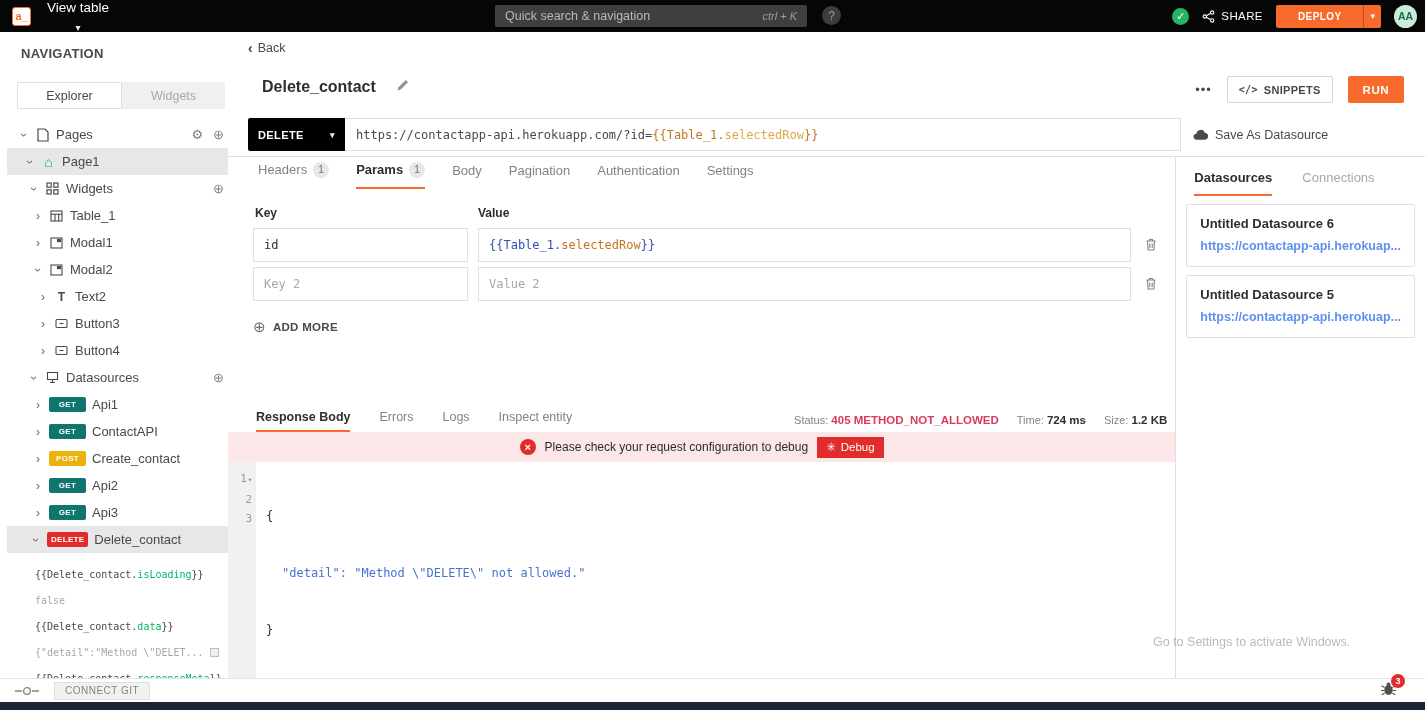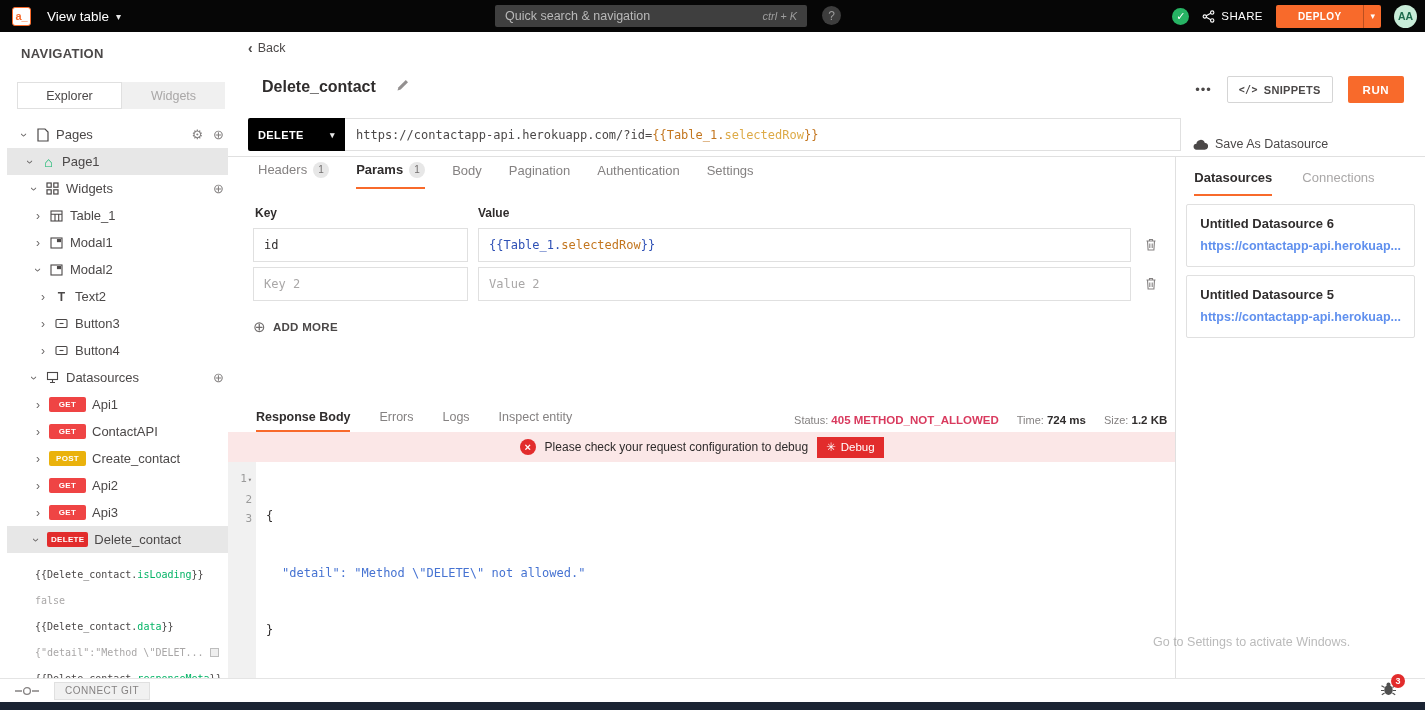--- a/index.html
+++ b/index.html
@@ -9,21 +9,21 @@
     font-family:"Liberation Sans", sans-serif; color:#302d2d; background:#fff;
   }
   .mono { font-family:"DejaVu Sans Mono", monospace; }
 
   
   .topbar { position:absolute; top:0; left:0; right:0; height:32px; background:#060606;
     display:flex; align-items:center; color:#fff; }
   .logo { width:19px; height:19px; margin-left:12px; background:#fff; border-radius:3px;
     color:#f86a2b; font-weight:bold; font-size:11px; display:flex; align-items:center; justify-content:center;
     border:1px solid #f86a2b; }
-  .menu { display:flex; align-items:center; gap:7px; margin-left:16px; font-size:13.5px; cursor:pointer; }
+  .menu { display:flex; align-items:center; gap:7px; margin-left:16px; font-size:13.5px; cursor:pointer;flex-direction:column; }
   .caret { font-size:10px; color:#e8e8e8; }
   .search { position:absolute; left:495px; top:5px; width:312px; height:22px; background:#3f3f3f; border-radius:2px;
     display:flex; align-items:center; padding:0 10px; font-size:12.5px; color:#b9b9b9; }
   .shortcut { margin-left:auto; font-style:italic; font-size:11px; color:#9d9d9d; }
   .help { position:absolute; left:822px; top:6px; width:19px; height:19px; border-radius:50%;
     background:#3d3d3d; color:#9d9d9d; font-size:12px; display:flex; align-items:center; justify-content:center; }
   .tb-right { position:absolute; right:8px; top:0; height:32px; display:flex; align-items:center; gap:13px; }
   .checkc { width:17px; height:17px; border-radius:50%; background:#27b364; color:#fff; font-size:11px;
     display:flex; align-items:center; justify-content:center; }
   .share { display:flex; align-items:center; gap:6px; font-size:11.5px; letter-spacing:.4px; cursor:pointer; }
@@ -47,21 +47,21 @@
   .chev.d::before { content:"›"; display:inline-block; transform:rotate(90deg); }
   .chev.r::before { content:"›"; display:inline-block; }
   .ti { width:15px; height:15px; display:inline-flex; align-items:center; justify-content:center; color:#6e6b6b; flex:none; }
   .ti svg { display:block; }
   .home-ch { color:#03b365; font-size:14px; font-weight:bold; line-height:1; }
   .t-ch { font-size:12px; font-weight:bold; color:#4b4848; }
   .tspace { flex:1; }
   .ricon { color:#858282; font-size:13px; margin-left:4px; cursor:pointer; }
   .mbadge { min-width:37px; height:15px; border-radius:2px; color:#fff; font-size:8px; font-weight:bold;
     display:inline-flex; align-items:center; justify-content:center; padding:0 4px; letter-spacing:.3px; flex:none; }
-  .mbadge.get { background:#ef4444; }
+  .mbadge.get { background:#0f766e; }
   .mbadge.post { background:#eab20c; }
   .mbadge.del { background:#e22c2c; }
   .bindings { position:absolute; top:529px; left:0; right:0; }
   .brow { height:26px; display:flex; align-items:center; padding-left:28px; font-family:"DejaVu Sans Mono", monospace;
     font-size:10px; color:#4b4848; white-space:nowrap; overflow:hidden; }
   .brow.muted { color:#a9a7a7; }
   .bgreen { color:#03b365; }
   .copybox { width:9px; height:9px; border:1px solid #bdbdbd; background:#efefef; margin-left:6px; flex:none; }
 
   
@@ -80,21 +80,21 @@
   .runbtn { background:#f86a2b; color:#fff; border-radius:2px; height:27px; padding:0 15px; display:flex; align-items:center;
     font-size:11.5px; font-weight:bold; letter-spacing:.5px; cursor:pointer; }
   .url-row { position:absolute; top:86px; left:20px; right:17px; height:33px; display:flex; align-items:stretch; }
   .method-dd { width:97px; background:#000; color:#fff; border-radius:2px 0 0 2px; display:flex; align-items:center;
     justify-content:space-between; padding:0 10px; font-size:11px; font-weight:bold; letter-spacing:.4px; cursor:pointer; }
   .method-dd .caret { font-size:9px; }
   .url-input { flex:1; max-width:836px; border:1px solid #e0e0e0; border-left:none; display:flex; align-items:center;
     padding:0 11px; font-family:"DejaVu Sans Mono", monospace; font-size:12px; color:#4b4848; white-space:nowrap; overflow:hidden; }
   .u-ent { color:#c3761f; }
   .u-prop { color:#ddaa47; }
-  .savebtn { margin-left:12px; display:flex; align-items:flex-end; gap:7px; font-size:12.5px; color:#4b4848;
+  .savebtn { margin-left:12px; display:flex; align-items:center; gap:7px; font-size:12.5px; color:#4b4848;
     white-space:nowrap; cursor:pointer; }
 
   
   .cols { position:absolute; top:125px; left:0; right:0; bottom:0; display:flex; }
   .leftcol { width:962px; border-right:1px solid #e0e0e0; display:flex; flex-direction:column; }
   .rightcol { flex:1; }
 
   
   .tabs { height:39px; display:flex; align-items:flex-end; gap:27px; padding-left:30px; }
   .tab { display:flex; align-items:center; gap:6px; font-size:13px; color:#858282; padding-bottom:9px;

